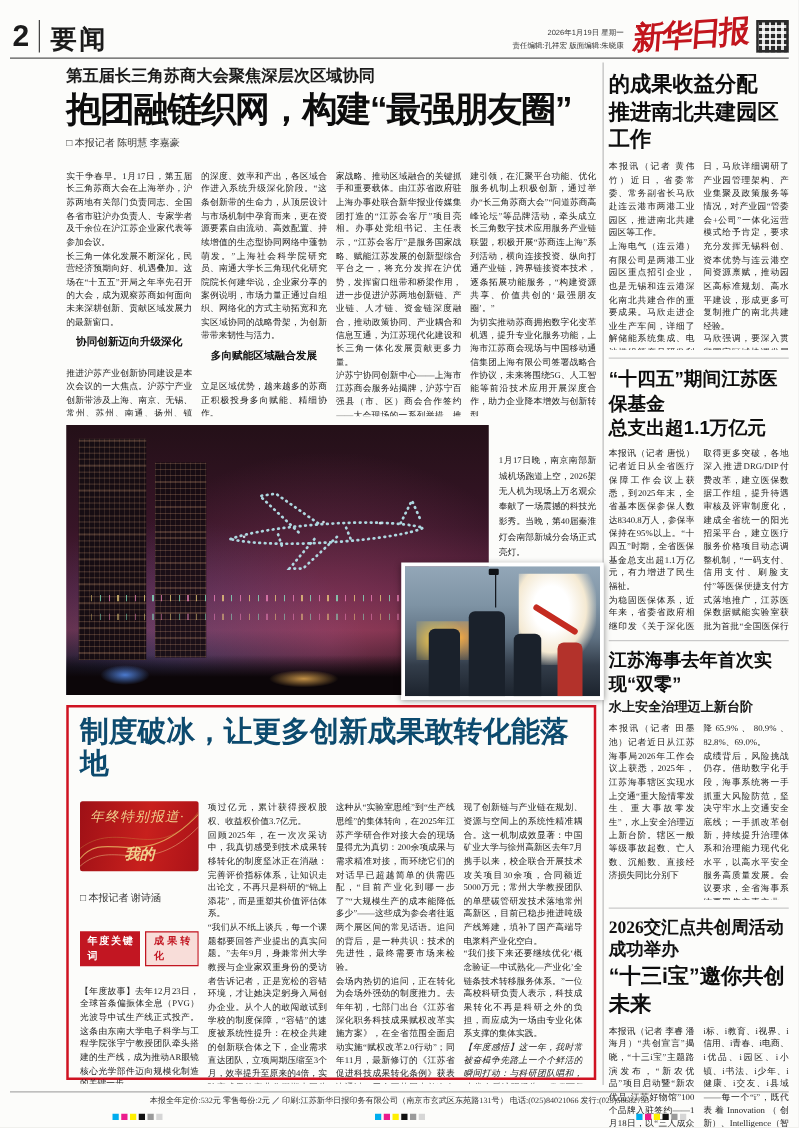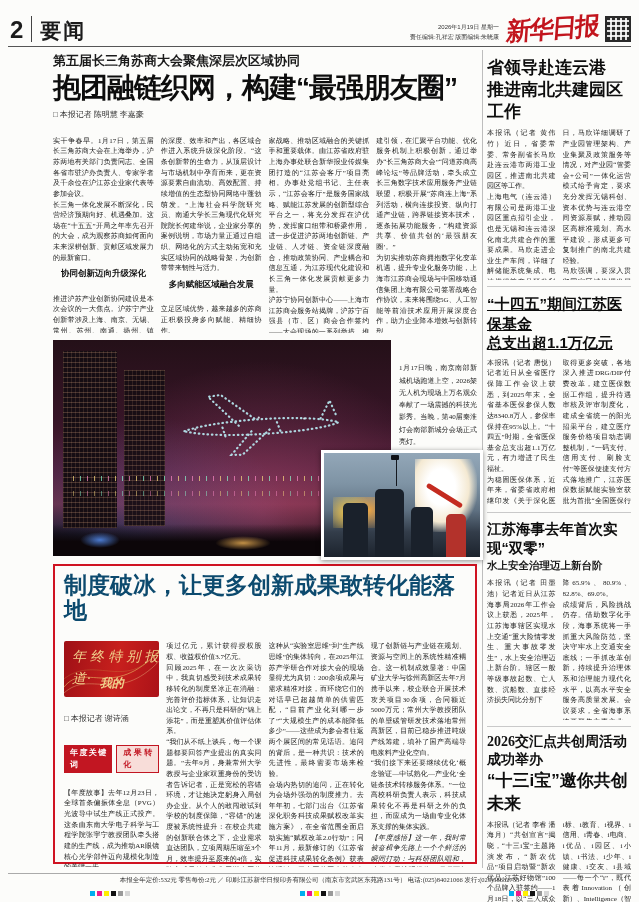--- a/index.html
+++ b/index.html
@@ -81,34 +81,34 @@
   .stick{position:absolute;left:46%;top:6%;width:1.5px;height:26%;background:#14181f;}
   .phone{position:absolute;left:43%;top:2%;width:8px;height:5px;background:#0e1116;border-radius:1px;}
 
   
   .special{margin-top:4px;border:2px solid #cf1322;padding:7px 9px 6px;height:300px;box-sizing:border-box;}
   .special-headline{font-size:23px;font-weight:900;letter-spacing:0;line-height:1.1;margin:0 0 7px;color:#0c4a6e;}
   .special .bcol{height:236px;}
   .banner{position:relative;height:56px;border-radius:2px;overflow:hidden;margin-bottom:5px;
     background:linear-gradient(100deg,#9e1016,#c8201d 55%,#ab1218);}
   .banner svg{position:absolute;inset:0;width:100%;height:100%;}
-  .banner-t1{position:absolute;left:8px;top:5px;font-size:14px;font-style:italic;color:#f0d08c;letter-spacing:1px;}
+  .banner-t1{position:absolute;left:8px;top:5px;font-size:11px;font-style:italic;color:#f0d08c;letter-spacing:1px;}
   .banner-t2{position:absolute;left:0;right:0;top:22px;text-align:center;color:#f0d08c;font-weight:700;}
   .banner-t2 .small{font-size:12px;font-style:italic;}
   .banner-t2 .year{font-size:22px;color:#fdf3d0;font-family:"Liberation Sans",sans-serif;letter-spacing:1px;}
   .badges{display:flex;gap:4px;margin:4px 0 4px;border-radius:14px;}
   .badge1{background:#c21622;color:#fff;font-size:8px;font-weight:700;padding:2px 6px;font-family:"Liberation Sans",sans-serif;}
   .badge2{background:#f8ddd9;color:#c21622;border:1px solid #c21622;font-size:8px;font-weight:700;padding:1px 6px;font-family:"Liberation Sans",sans-serif;}
   .italic-seg{font-style:italic;color:#222;}
 
   
   .r-art{padding:4px 0 6px;}
   .r-art + .r-art{border-top:1px solid #c9c9c9;}
   .r-h1{font-size:17px;font-weight:900;line-height:1.3;margin:3px 0 5px;color:#0d0d0d;}
-  .r-h1.mid{font-size:15px;text-decoration:underline;}
+  .r-h1.mid{font-size:15px;}
   .r-h1.one{font-size:14.5px;margin-bottom:2px;}
   .r-sub{font-size:10.5px;font-weight:700;margin:0 0 5px;}
   .r-kicker{font-size:14px;font-weight:700;margin:2px 0 1px;color:#111;}
   .r-h1.last{font-size:17px;margin-top:1px;}
   .r-body{display:flex;gap:7px;}
   .r-body .bcol{height:auto;}
   .rb1 .bcol{height:152px;} .rb2 .bcol{height:148px;} .rb3 .bcol{height:142px;} .rb4 .bcol{height:128px;}
 
   
   .foot-rule{position:absolute;left:8px;right:8px;bottom:28px;border-top:1px solid #aaa;}
@@ -265,21 +265,21 @@
         </div>
       </div>
     </div>
 
     <div class="v-div"></div>
 
     <div class="right-col">
 
       <div class="r-art">
         <h2 class="r-h1 sans">
-          <span>省领导赴连云港</span><br>
+          <span>的成果收益分配</span><br>
           <span>推进南北共建园区工作</span>
         </h2>
         <div class="r-body rb1">
           <div class="bcol">本报讯（记者 黄伟竹）近日，省委常委、常务副省长马欣赴连云港市两港工业园区，推进南北共建园区等工作。
 上海电气（连云港）有限公司是两港工业园区重点招引企业，也是无锡和连云港深化南北共建合作的重要成果。马欣走进企业生产车间，详细了解储能系统集成、电池模组等产品研发利用情况，以及供应链布局和出口中东、北美等市场情况，鼓励企业依托园区技术优势持续加大研发投入，深耕新能源领域，进一步拓展海外市场，为地方产业升级注入更强动力和活力。</div>
           <div class="bcol">日，马欣详细调研了产业园管理架构、产业集聚及政策服务等情况，对产业园“管委会+公司”一体化运营模式给予肯定，要求充分发挥无锡科创、资本优势与连云港空间资源禀赋，推动园区高标准规划、高水平建设，形成更多可复制推广的南北共建经验。
 马欣强调，要深入贯彻国家区域协调发展战略，认真落实省委、省政府关于深化南北结对帮扶合作的工作要求，以共建园区为抓手，大力培育新质生产力，推动产业协同发展，持续深化区域合作，为全省构建南北优势互补、高质量发展的区域经济布局作出积极贡献。</div>
         </div>
       </div>
 

